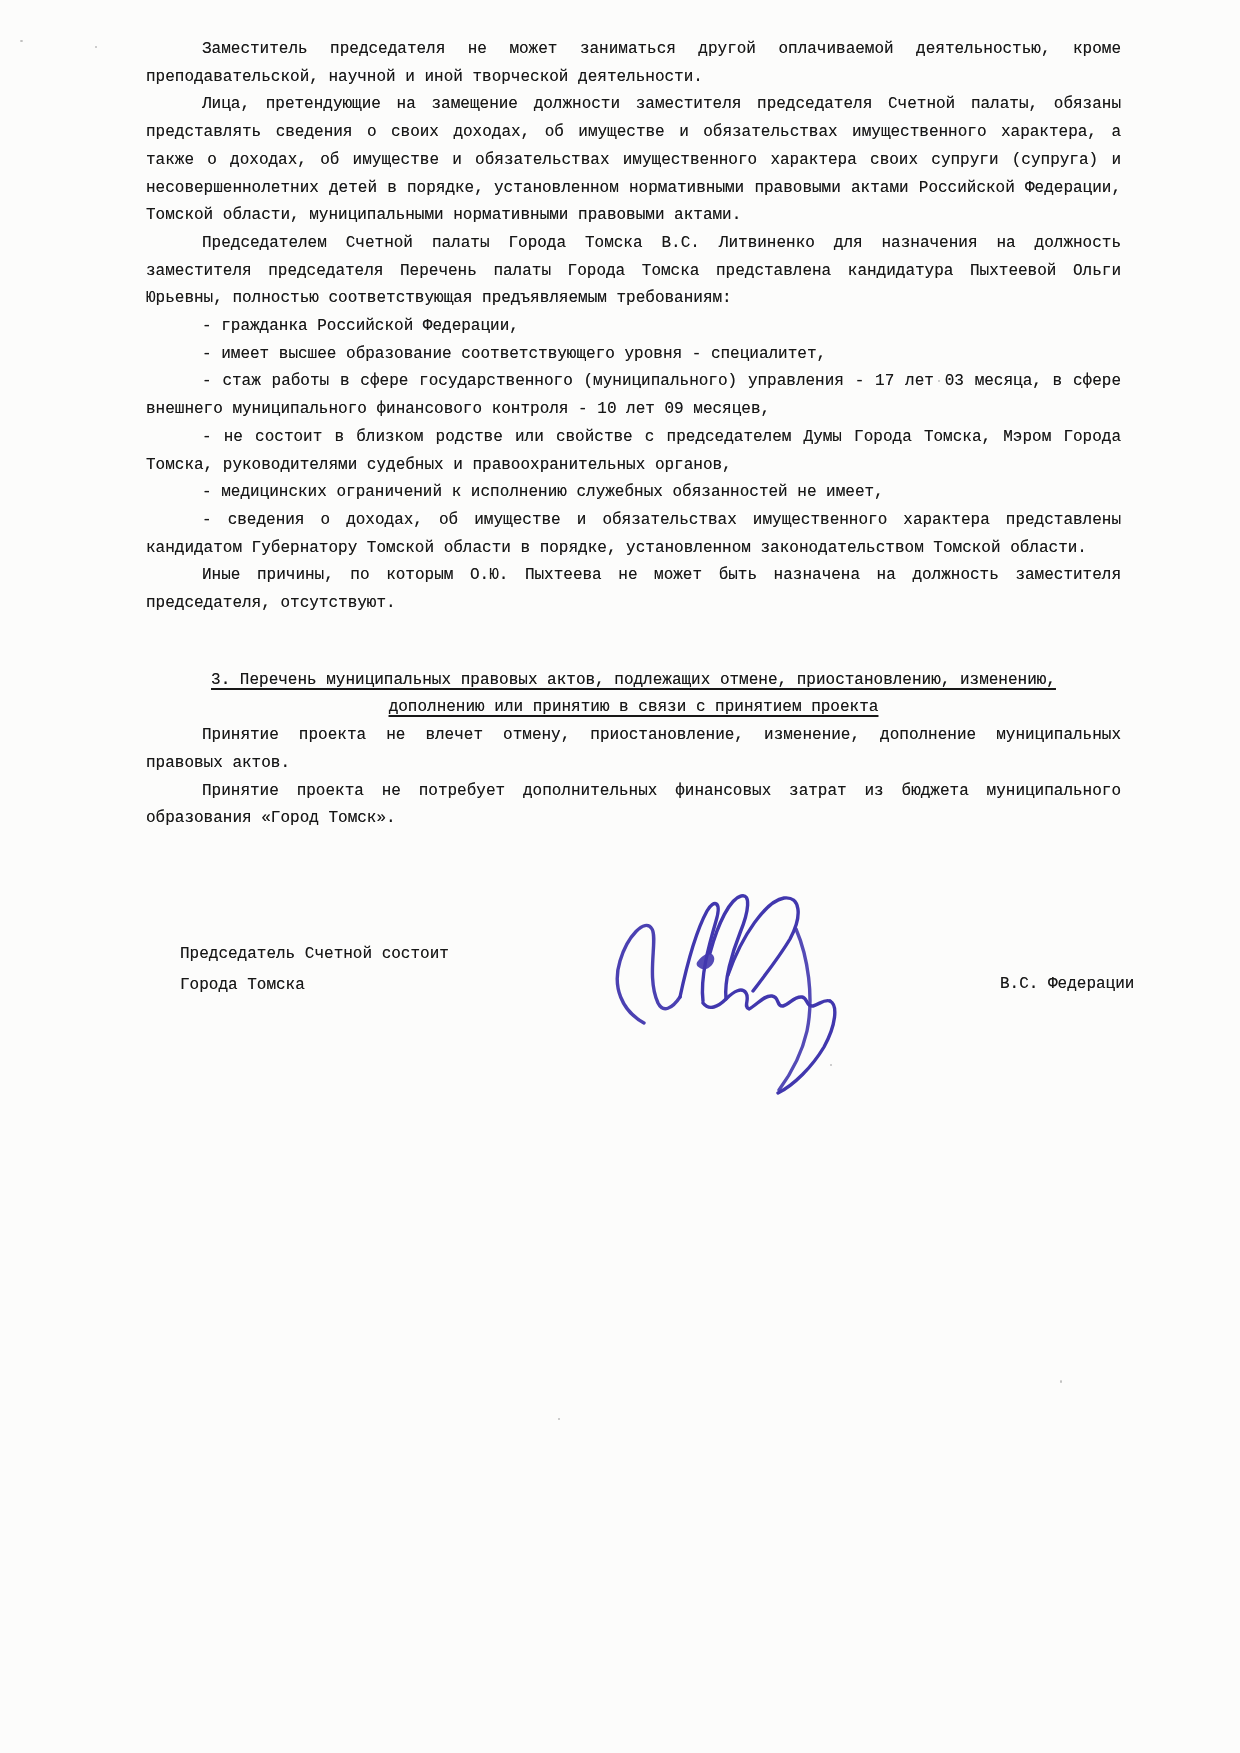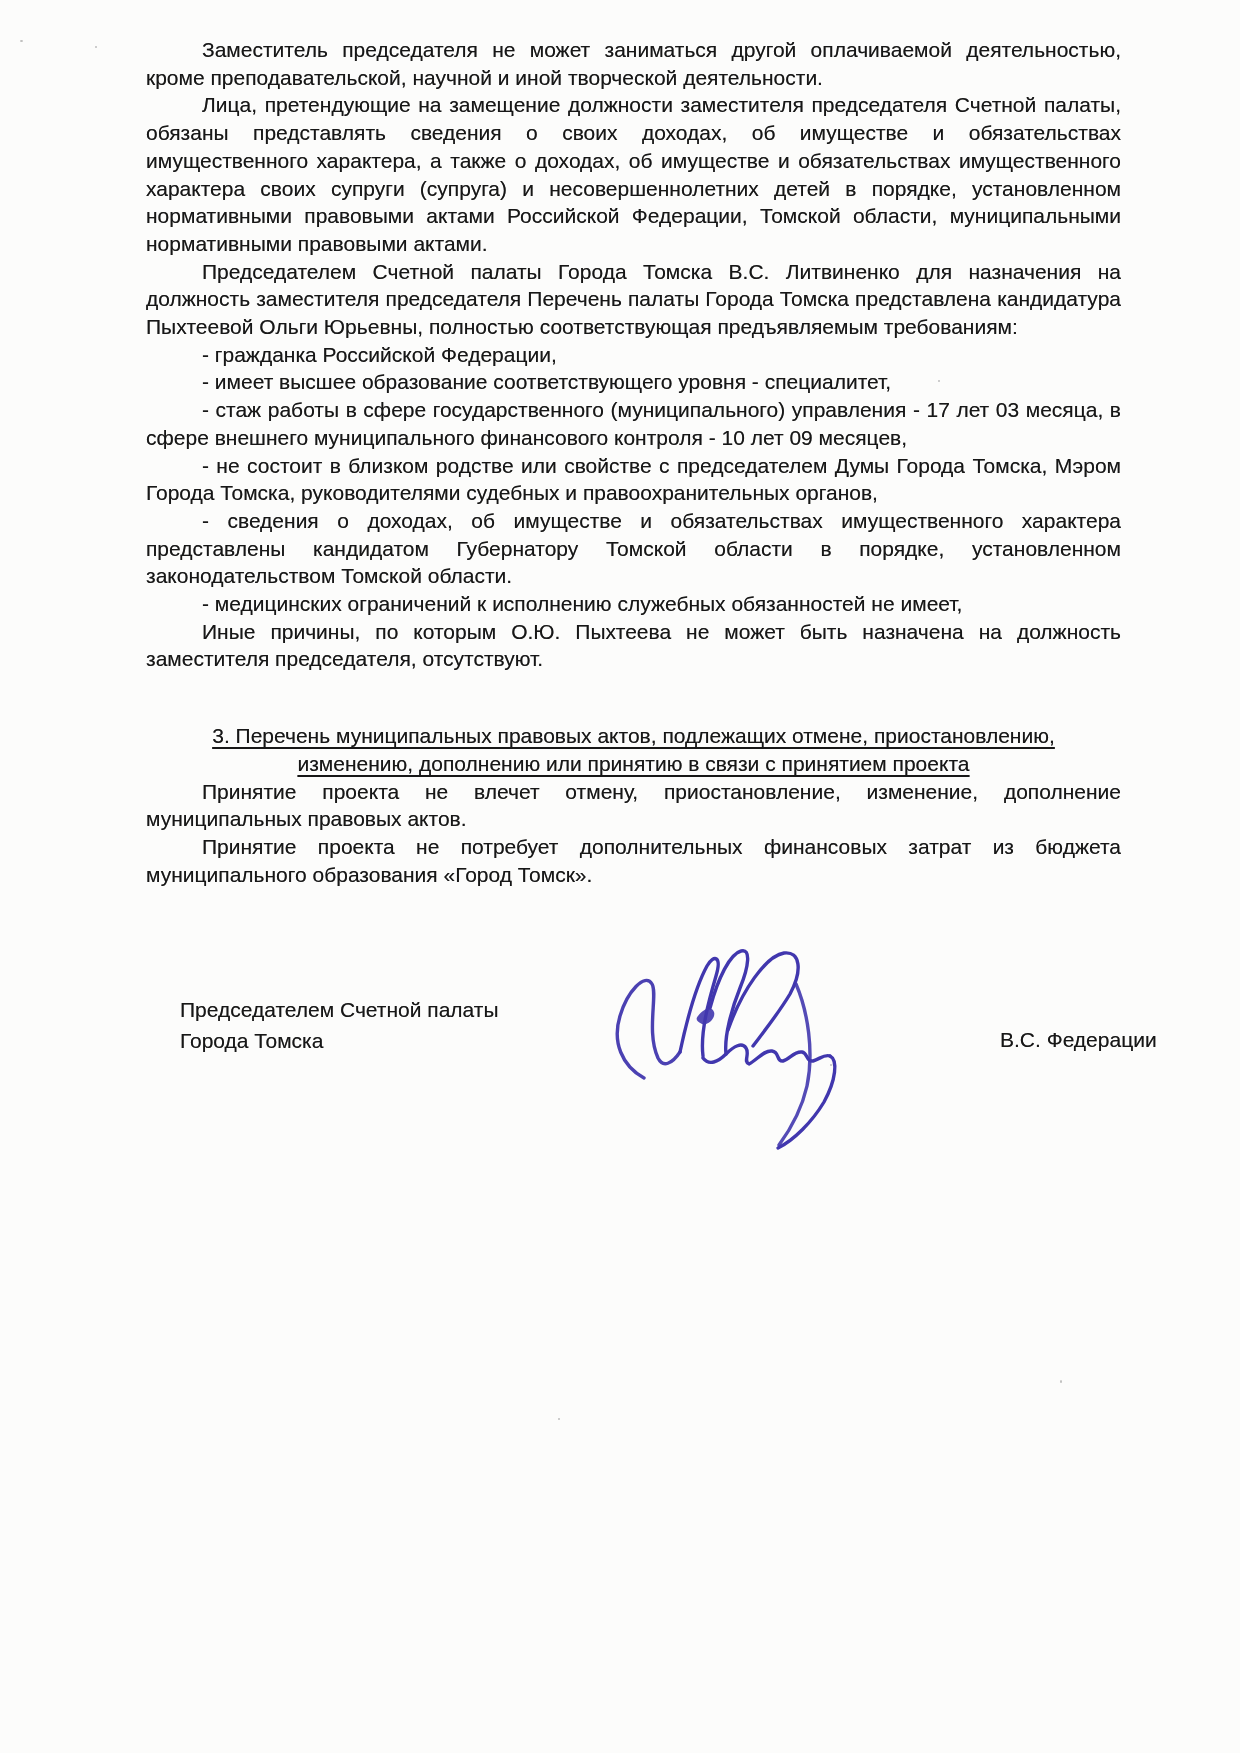--- a/index.html
+++ b/index.html
@@ -2,22 +2,22 @@
 <html lang="ru"><head>
 <meta charset="utf-8">
 <style>
   html,body{margin:0;padding:0;background:#e8e8e8;}
   .page{
     position:relative;
     width:1240px;height:1753px;
     margin:0 auto;
     background:#fcfcfb;
     color:#171717;
-    font-family:Liberation Sans, sans-serif;
-    font-size:21px;
+    font-family:Liberation Mono, monospace;
+    font-size:16px;
     line-height:27.7px;
     overflow:hidden;
     text-shadow:0 0 .5px rgba(20,20,20,.55);
   }
   .content{
     position:absolute;
     left:146px;top:36px;
     width:975px;
   }
   p.body{
@@ -84,38 +84,38 @@
     <p class="body">Заместитель председателя не может заниматься другой оплачиваемой деятельностью, кроме преподавательской, научной и иной творческой деятельности.</p>
 
     <p class="body">Лица, претендующие на замещение должности заместителя председателя Счетной палаты, обязаны представлять сведения о своих доходах, об имуществе и обязательствах имущественного характера, а также о доходах, об имуществе и обязательствах имущественного характера своих супруги (супруга) и несовершеннолетних детей в порядке, установленном нормативными правовыми актами Российской Федерации, Томской области, муниципальными нормативными правовыми актами.</p>
 
     <p class="body">Председателем Счетной палаты Города Томска В.С. Литвиненко для назначения на должность заместителя председателя Перечень палаты Города Томска представлена кандидатура Пыхтеевой Ольги Юрьевны, полностью соответствующая предъявляемым требованиям:</p>
 
     <p class="body">- гражданка Российской Федерации,</p>
     <p class="body">- имеет высшее образование соответствующего уровня - специалитет,</p>
     <p class="body">- стаж работы в сфере государственного (муниципального) управления - 17 лет 03 месяца, в сфере внешнего муниципального финансового контроля - 10 лет 09 месяцев,</p>
     <p class="body">- не состоит в близком родстве или свойстве с председателем Думы Города Томска, Мэром Города Томска, руководителями судебных и правоохранительных органов,</p>
+    <p class="body">- медицинских ограничений к исполнению служебных обязанностей не имеет,</p>
     <p class="body">- сведения о доходах, об имуществе и обязательствах имущественного характера представлены кандидатом Губернатору Томской области в порядке, установленном законодательством Томской области.</p>
-    <p class="body">- медицинских ограничений к исполнению служебных обязанностей не имеет,</p>
 
     <p class="body">Иные причины, по которым О.Ю. Пыхтеева не может быть назначена на должность заместителя председателя, отсутствуют.</p>
 
     <div class="heading h3 h3-gap">
       <span class="u">3. Перечень муниципальных правовых актов, подлежащих отмене, приостановлению, изменению, дополнению или принятию в связи с принятием проекта</span>
     </div>
 
     <p class="body after-h3-gap">Принятие проекта не влечет отмену, приостановление, изменение, дополнение муниципальных правовых актов.</p>
 
 
     <p class="body after-h4-gap">Принятие проекта не потребует дополнительных финансовых затрат из бюджета муниципального образования «Город Томск».</p>
 
     <div class="sig-block">
 
       <div class="sig-title">
-        <div>Председателем Счетной палаты</div>
+        <div>Председатель Счетной состоит</div>
         <div>Города Томска</div>
       </div>
 
       <svg class="sig-svg" viewBox="0 0 232 210" fill="none" stroke="#4137ae" stroke-width="3.4" stroke-linecap="round" stroke-linejoin="round">
 
         <path d="M 34,132 C 12,120 2,96 10,70 C 17,46 35,26 42,38 C 48,48 36,86 48,112 C 53,122 62,118 70,106" opacity="0.95"></path>
 
         <path d="M 70,106 C 76,78 86,40 97,20 C 104,8 112,10 106,30 C 99,54 90,86 93,110"></path>
         <path d="M 100,62 C 108,32 120,8 131,5 C 141,2 139,20 130,42 C 122,62 114,90 116,108"></path>
 

